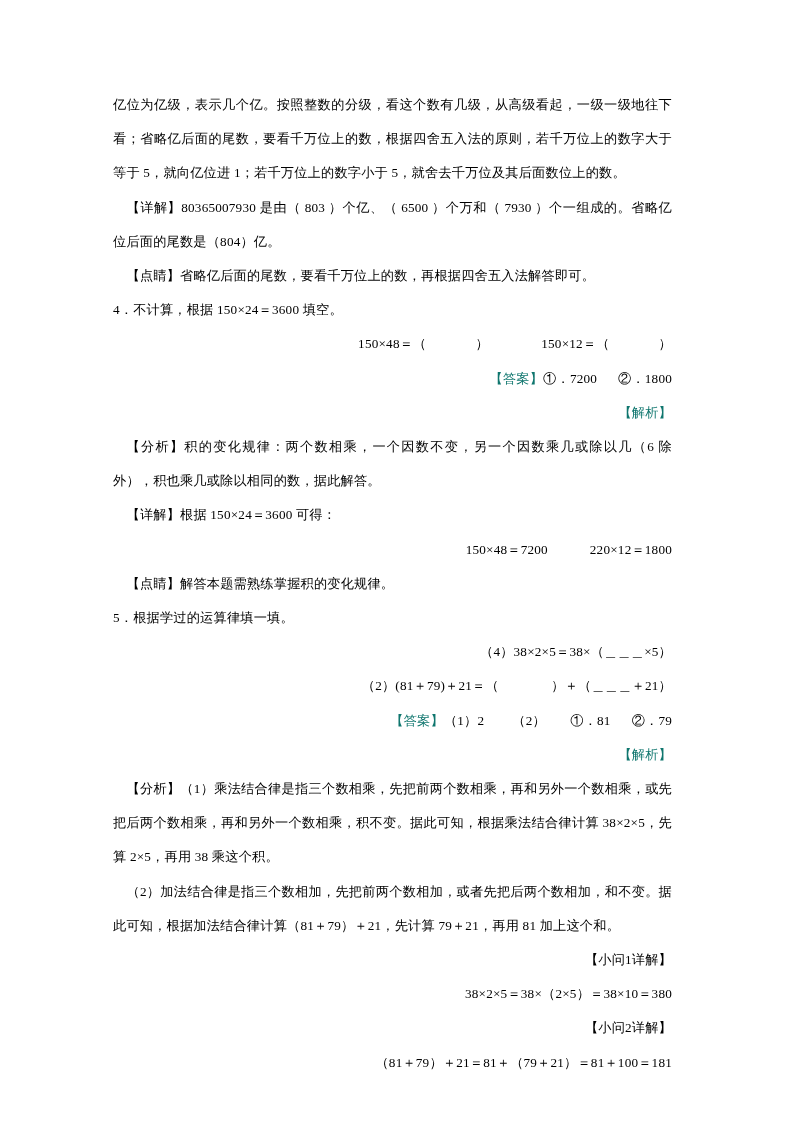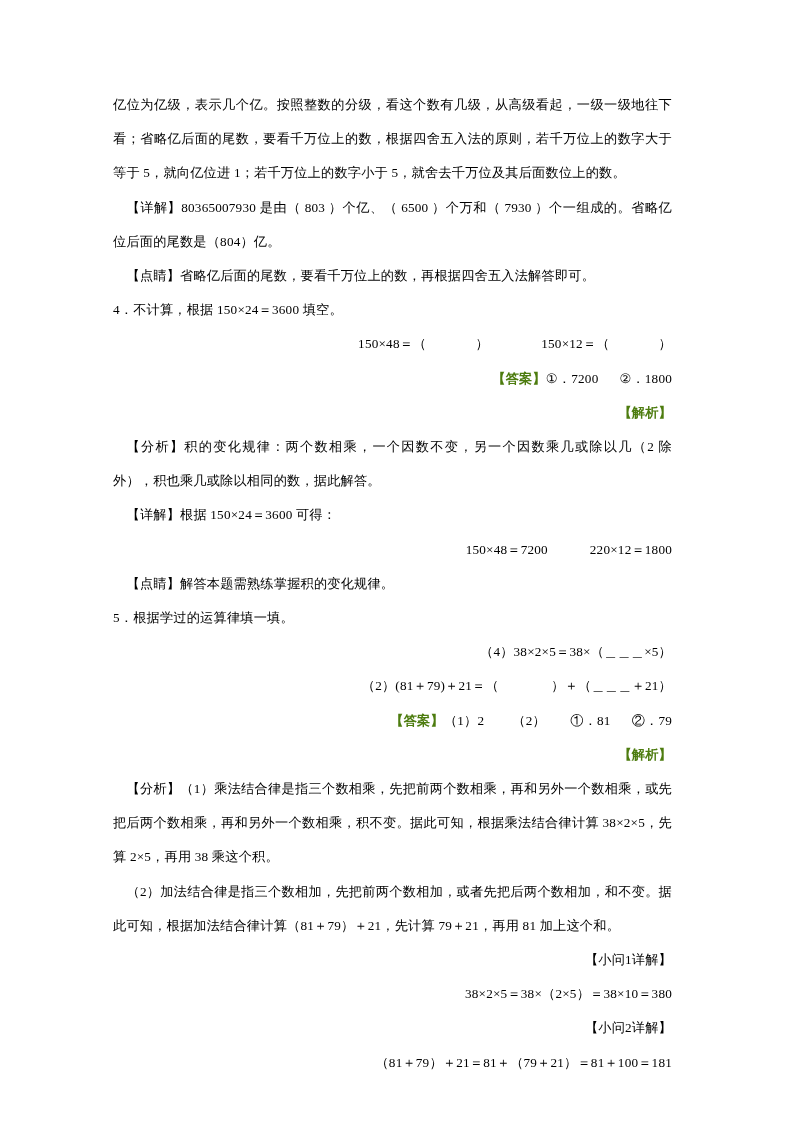--- a/index.html
+++ b/index.html
@@ -48,22 +48,22 @@
     word-break: break-all;
   }
   .indent1 { text-indent: 13.5px; }
   .noindent { text-indent: 0; }
   .nowrap-line {
     white-space: pre;
     word-break: normal;
     text-align: right;
   }
   .blue-bold {
-    color: #4d7c0f;
-    font-weight: bold;
+    color: #0f766e;
+    font-weight: normal;
   }
 </style>
 </head>
 <body>
 
 <div id="page">
   <div class="doc-body">
 
     <p class="para noindent">亿位为亿级，表示几个亿。按照整数的分级，看这个数有几级，从高级看起，一级一级地往下看；省略亿后面的尾数，要看千万位上的数，根据四舍五入法的原则，若千万位上的数字大于等于 5，就向亿位进 1；若千万位上的数字小于 5，就舍去千万位及其后面数位上的数。</p>
 
@@ -72,21 +72,21 @@
     <p class="para indent1">【点睛】省略亿后面的尾数，要看千万位上的数，再根据四舍五入法解答即可。</p>
 
     <p class="para noindent">4．不计算，根据 150×24＝3600 填空。</p>
 
     <p class="line nowrap-line">150×48＝（              ）               150×12＝（              ）</p>
 
     <p class="line nowrap-line indent1"><span class="blue-bold">【答案】</span><span>①．7200      ②．1800</span></p>
 
     <p class="line nowrap-line indent1"><span class="blue-bold">【解析】</span></p>
 
-    <p class="para indent1">【分析】积的变化规律：两个数相乘，一个因数不变，另一个因数乘几或除以几（2 除外），积也乘几或除以相同的数，据此解答。</p>
+    <p class="para indent1">【分析】积的变化规律：两个数相乘，一个因数不变，另一个因数乘几或除以几（6 除外），积也乘几或除以相同的数，据此解答。</p>
 
     <p class="para indent1">【详解】根据 150×24＝3600 可得：</p>
 
     <p class="line nowrap-line">150×48＝7200            220×12＝1800</p>
 
     <p class="para indent1">【点睛】解答本题需熟练掌握积的变化规律。</p>
 
     <p class="para noindent">5．根据学过的运算律填一填。</p>
 
     <p class="line nowrap-line indent1">（4）38×2×5＝38×（＿＿＿×5）</p>

